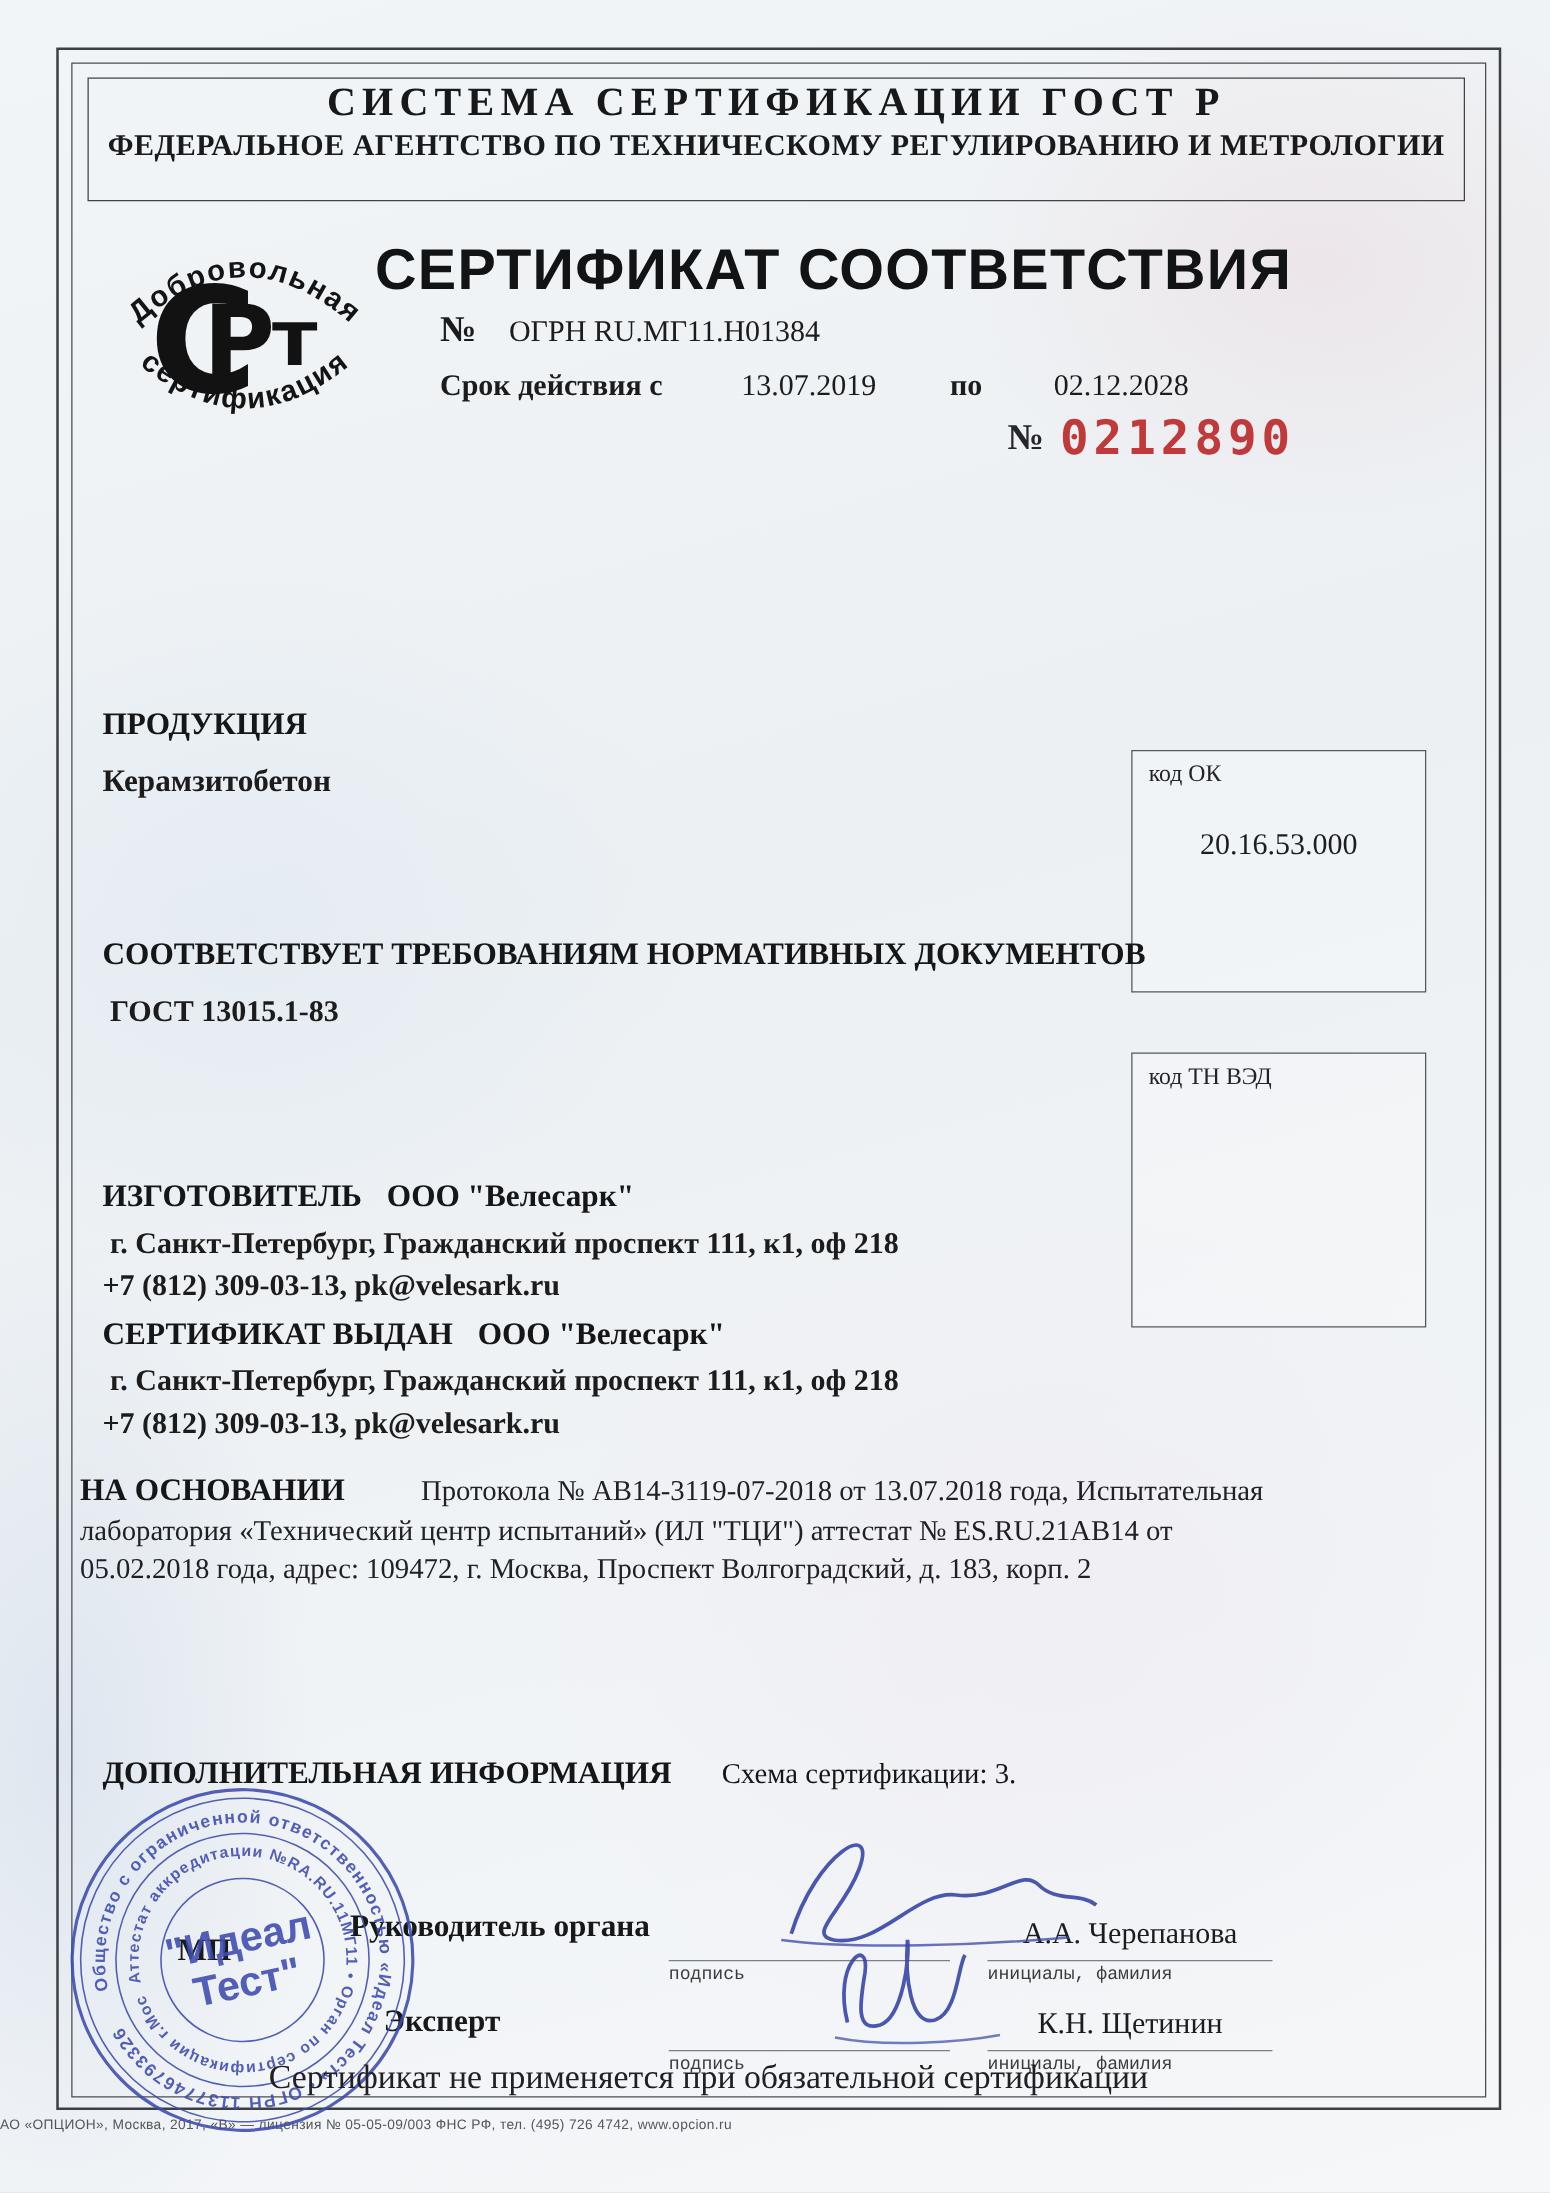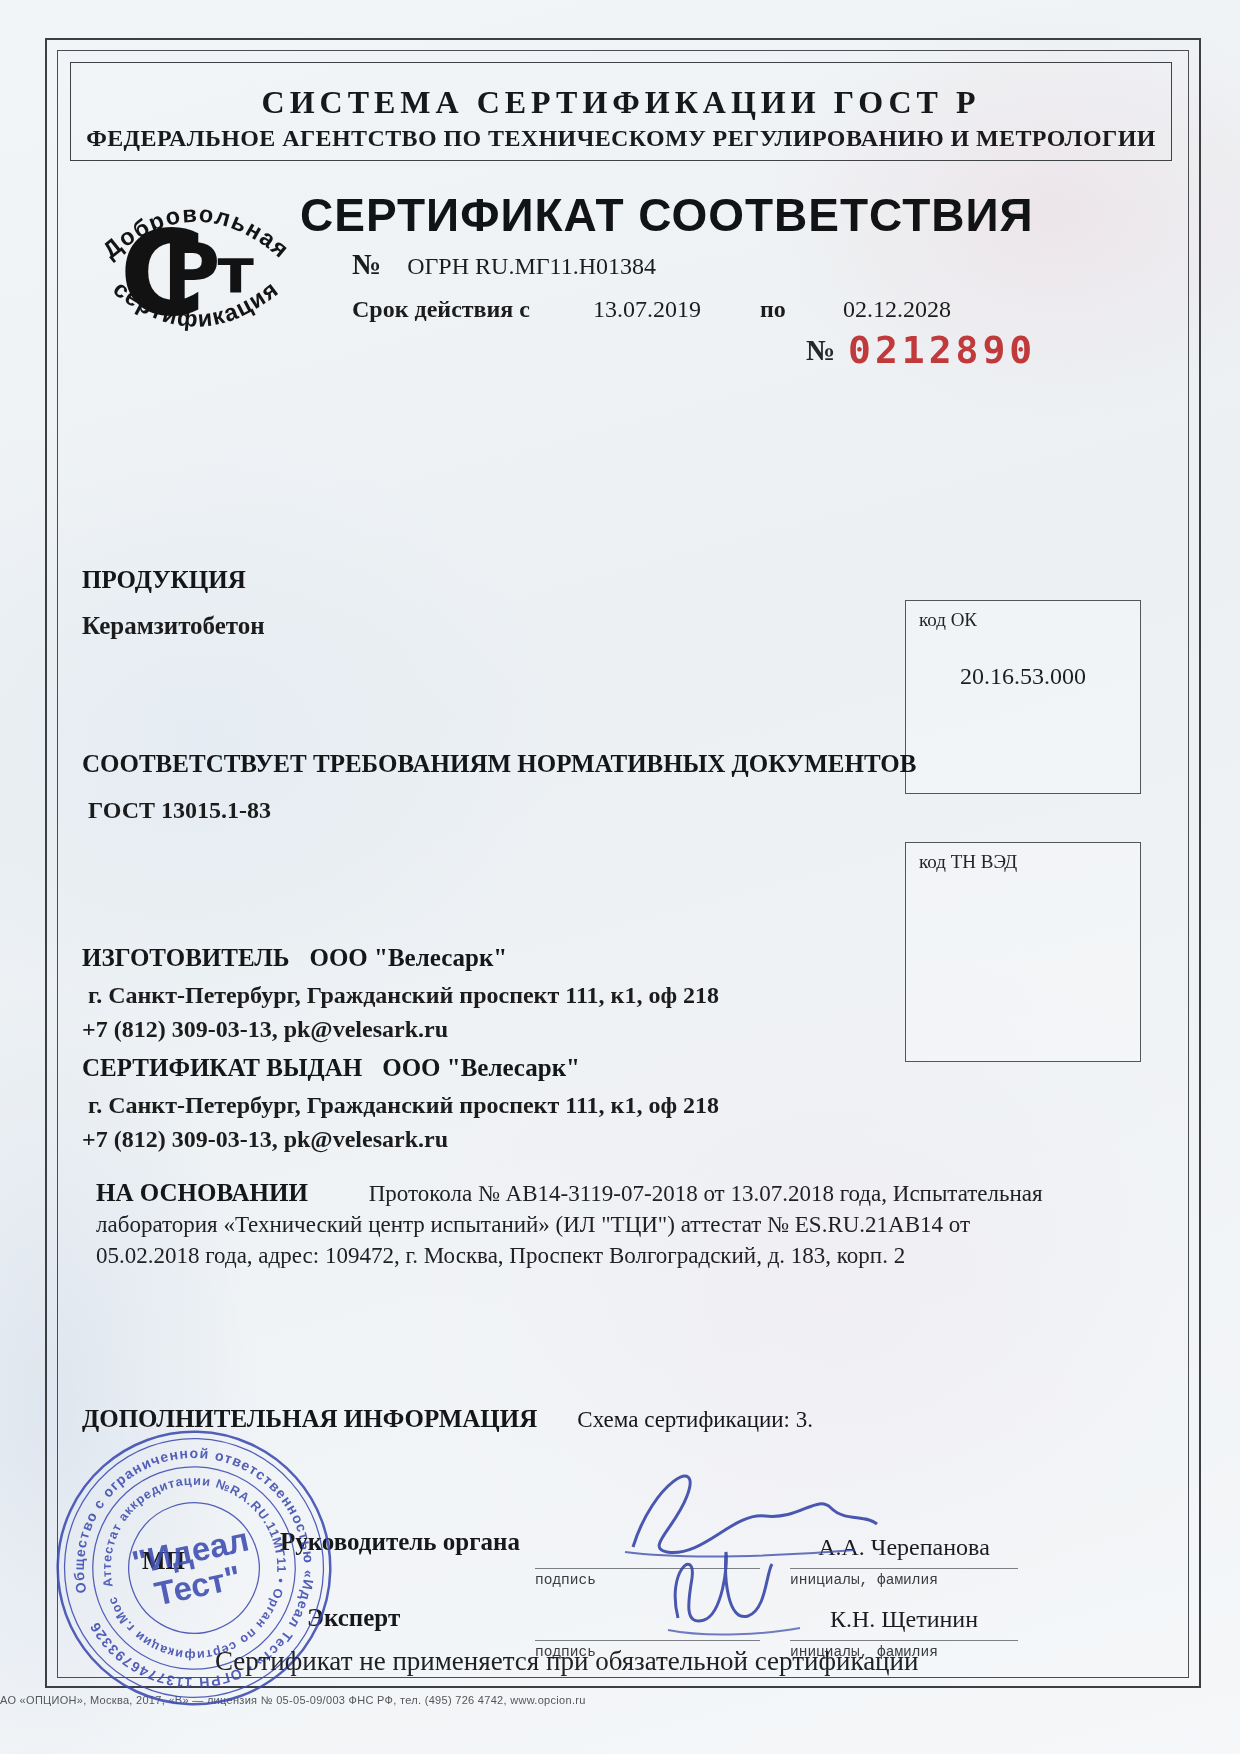--- a/index.html
+++ b/index.html
@@ -9,21 +9,21 @@
       radial-gradient(420px 300px at 85% 12%, rgba(233,214,220,.45), transparent 70%),
       radial-gradient(500px 420px at 16% 42%, rgba(222,232,242,.55), transparent 70%),
       radial-gradient(620px 520px at 68% 74%, rgba(238,229,238,.35), transparent 70%),
       radial-gradient(300px 600px at 4% 80%, rgba(205,217,233,.5), transparent 70%),
       linear-gradient(165deg,#f2f5f7 0%,#ecf0f3 40%,#f5f7f9 100%);
     font-family:"Liberation Serif",serif;color:#1c1c1c;
   }
   .frame-outer{position:absolute;left:45px;top:38px;width:1152px;height:1646px;border:2px solid #3c4045;}
   .frame-inner{position:absolute;left:10px;top:10px;right:10px;bottom:8px;border:1.5px solid #4a4e53;}
   .header-box{position:absolute;left:70px;top:62px;width:1100px;height:97px;border:1.6px solid #3f4348;text-align:center;}
-  .hline1{margin-top:21px;font-size:32px;font-weight:bold;letter-spacing:5px;color:#17181a;}
+  .hline1{margin-top:0;font-size:32px;font-weight:bold;letter-spacing:5px;color:#17181a;}
   .hline2{margin-top:4px;font-size:24px;font-weight:bold;letter-spacing:.4px;color:#191a1c;}
   .abs{position:absolute;}
   .title{left:300px;top:188px;font-family:"Liberation Sans",sans-serif;font-weight:900;font-size:46px;letter-spacing:1px;color:#121314;}
   .numline{left:352px;top:248px;font-size:24px;}
   .numline .no{font-size:29px;font-weight:bold;margin-right:26px;}
   .validity{top:296px;font-size:24px;}
   .v-label{left:352px;font-weight:bold;}
   .v-from{left:593px;}
   .v-po{left:760px;font-weight:bold;}
   .v-to{left:843px;}
@@ -42,21 +42,21 @@
   .codebox .val{margin-top:32px;text-align:center;font-size:24px;color:#1d1e20;}
   .conf-h{left:82px;top:750px;}
   .gost{left:88px;top:797px;font-size:24px;font-weight:bold;}
   .block-name{font-size:25px;font-weight:bold;margin-left:20px;}
   .maker-h{left:82px;top:944px;}
   .maker-addr{left:88px;top:982px;font-size:24px;font-weight:bold;}
   .maker-tel{left:82px;top:1016px;font-size:24px;font-weight:bold;}
   .issued-h{left:82px;top:1054px;}
   .issued-addr{left:88px;top:1092px;font-size:24px;font-weight:bold;}
   .issued-tel{left:82px;top:1126px;font-size:24px;font-weight:bold;}
-  .basis{left:96px;top:1176px;width:958px;}
+  .basis{left:64px;top:1176px;width:958px;}
   .basis .h{margin-right:55px;}
   .addinfo{left:82px;top:1405px;}
   .addinfo .txt{font-size:23px;margin-left:40px;font-weight:normal;}
   .mp{left:142px;top:1547px;font-size:25px;font-weight:bold;color:#1a1a1a;z-index:1;}
   .stamp{left:48px;top:1422px;z-index:2;opacity:.88;}
   .sig-role{font-size:25px;font-weight:bold;color:#17181a;}
   .role1{left:280px;top:1528px;}
   .role2{left:280px;top:1604px;margin-left:27px;}
   .sigline{border-top:1.5px solid #7b8085;height:0;}
   .line1a{left:535px;top:1568px;width:225px;}

